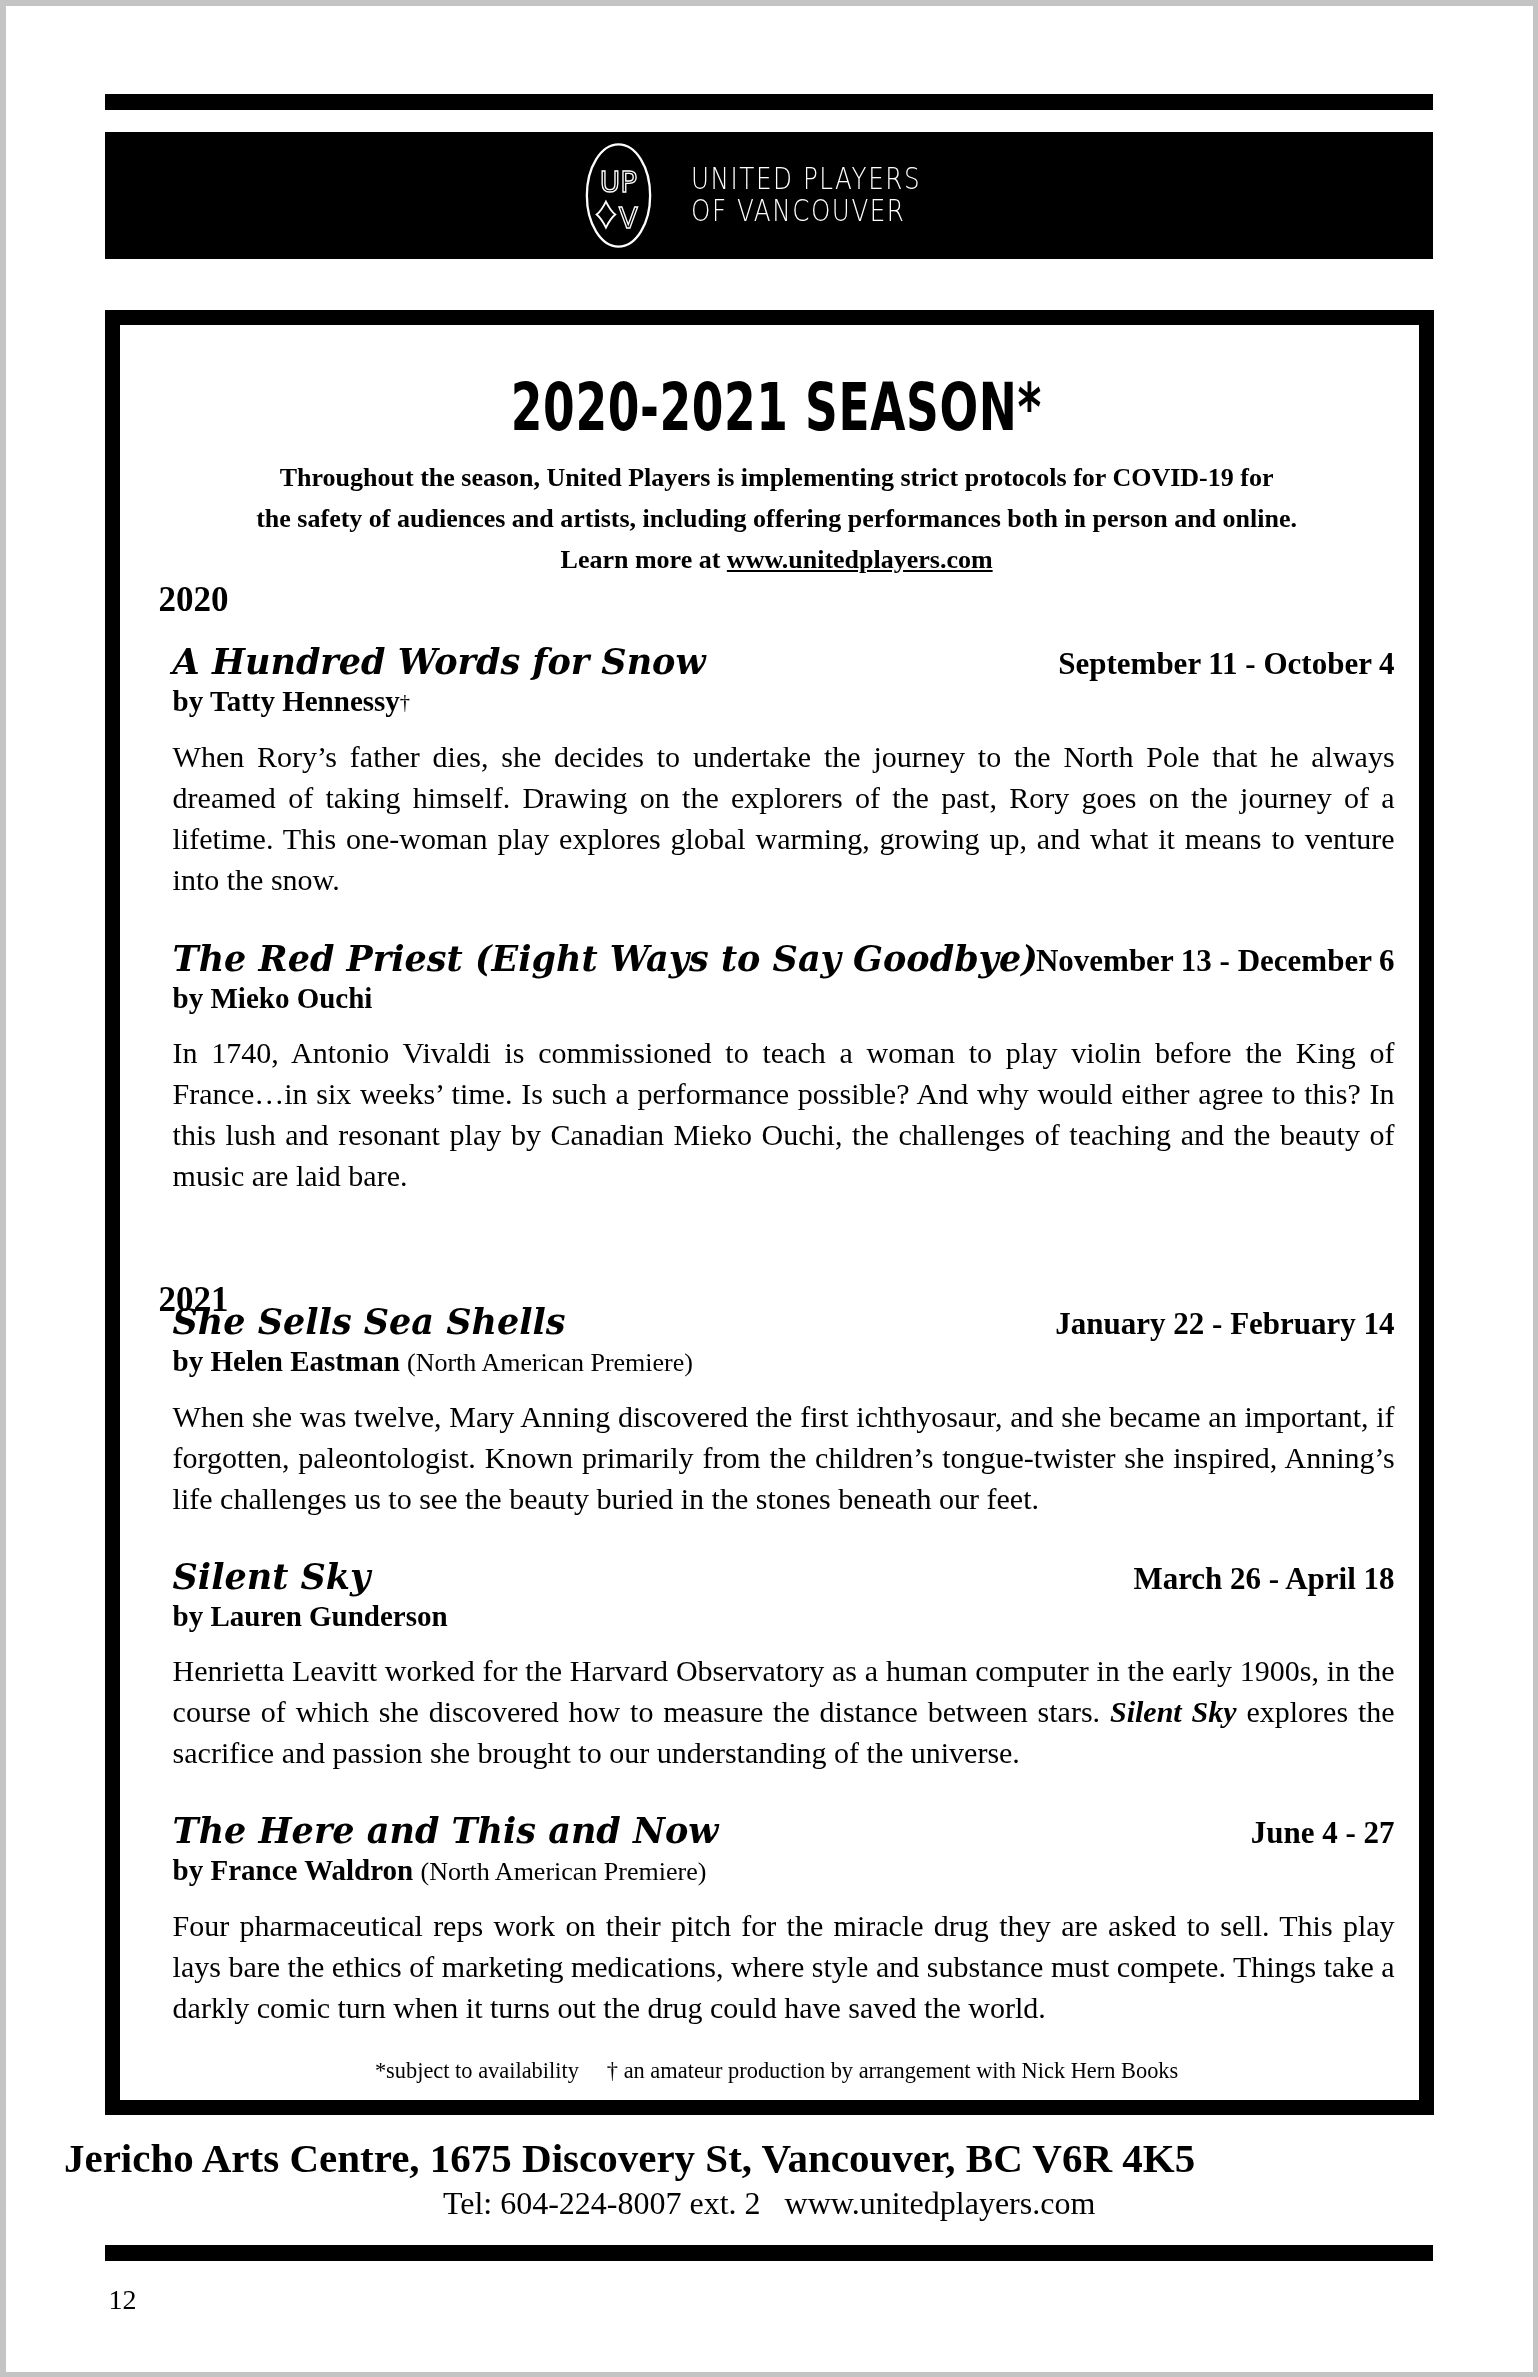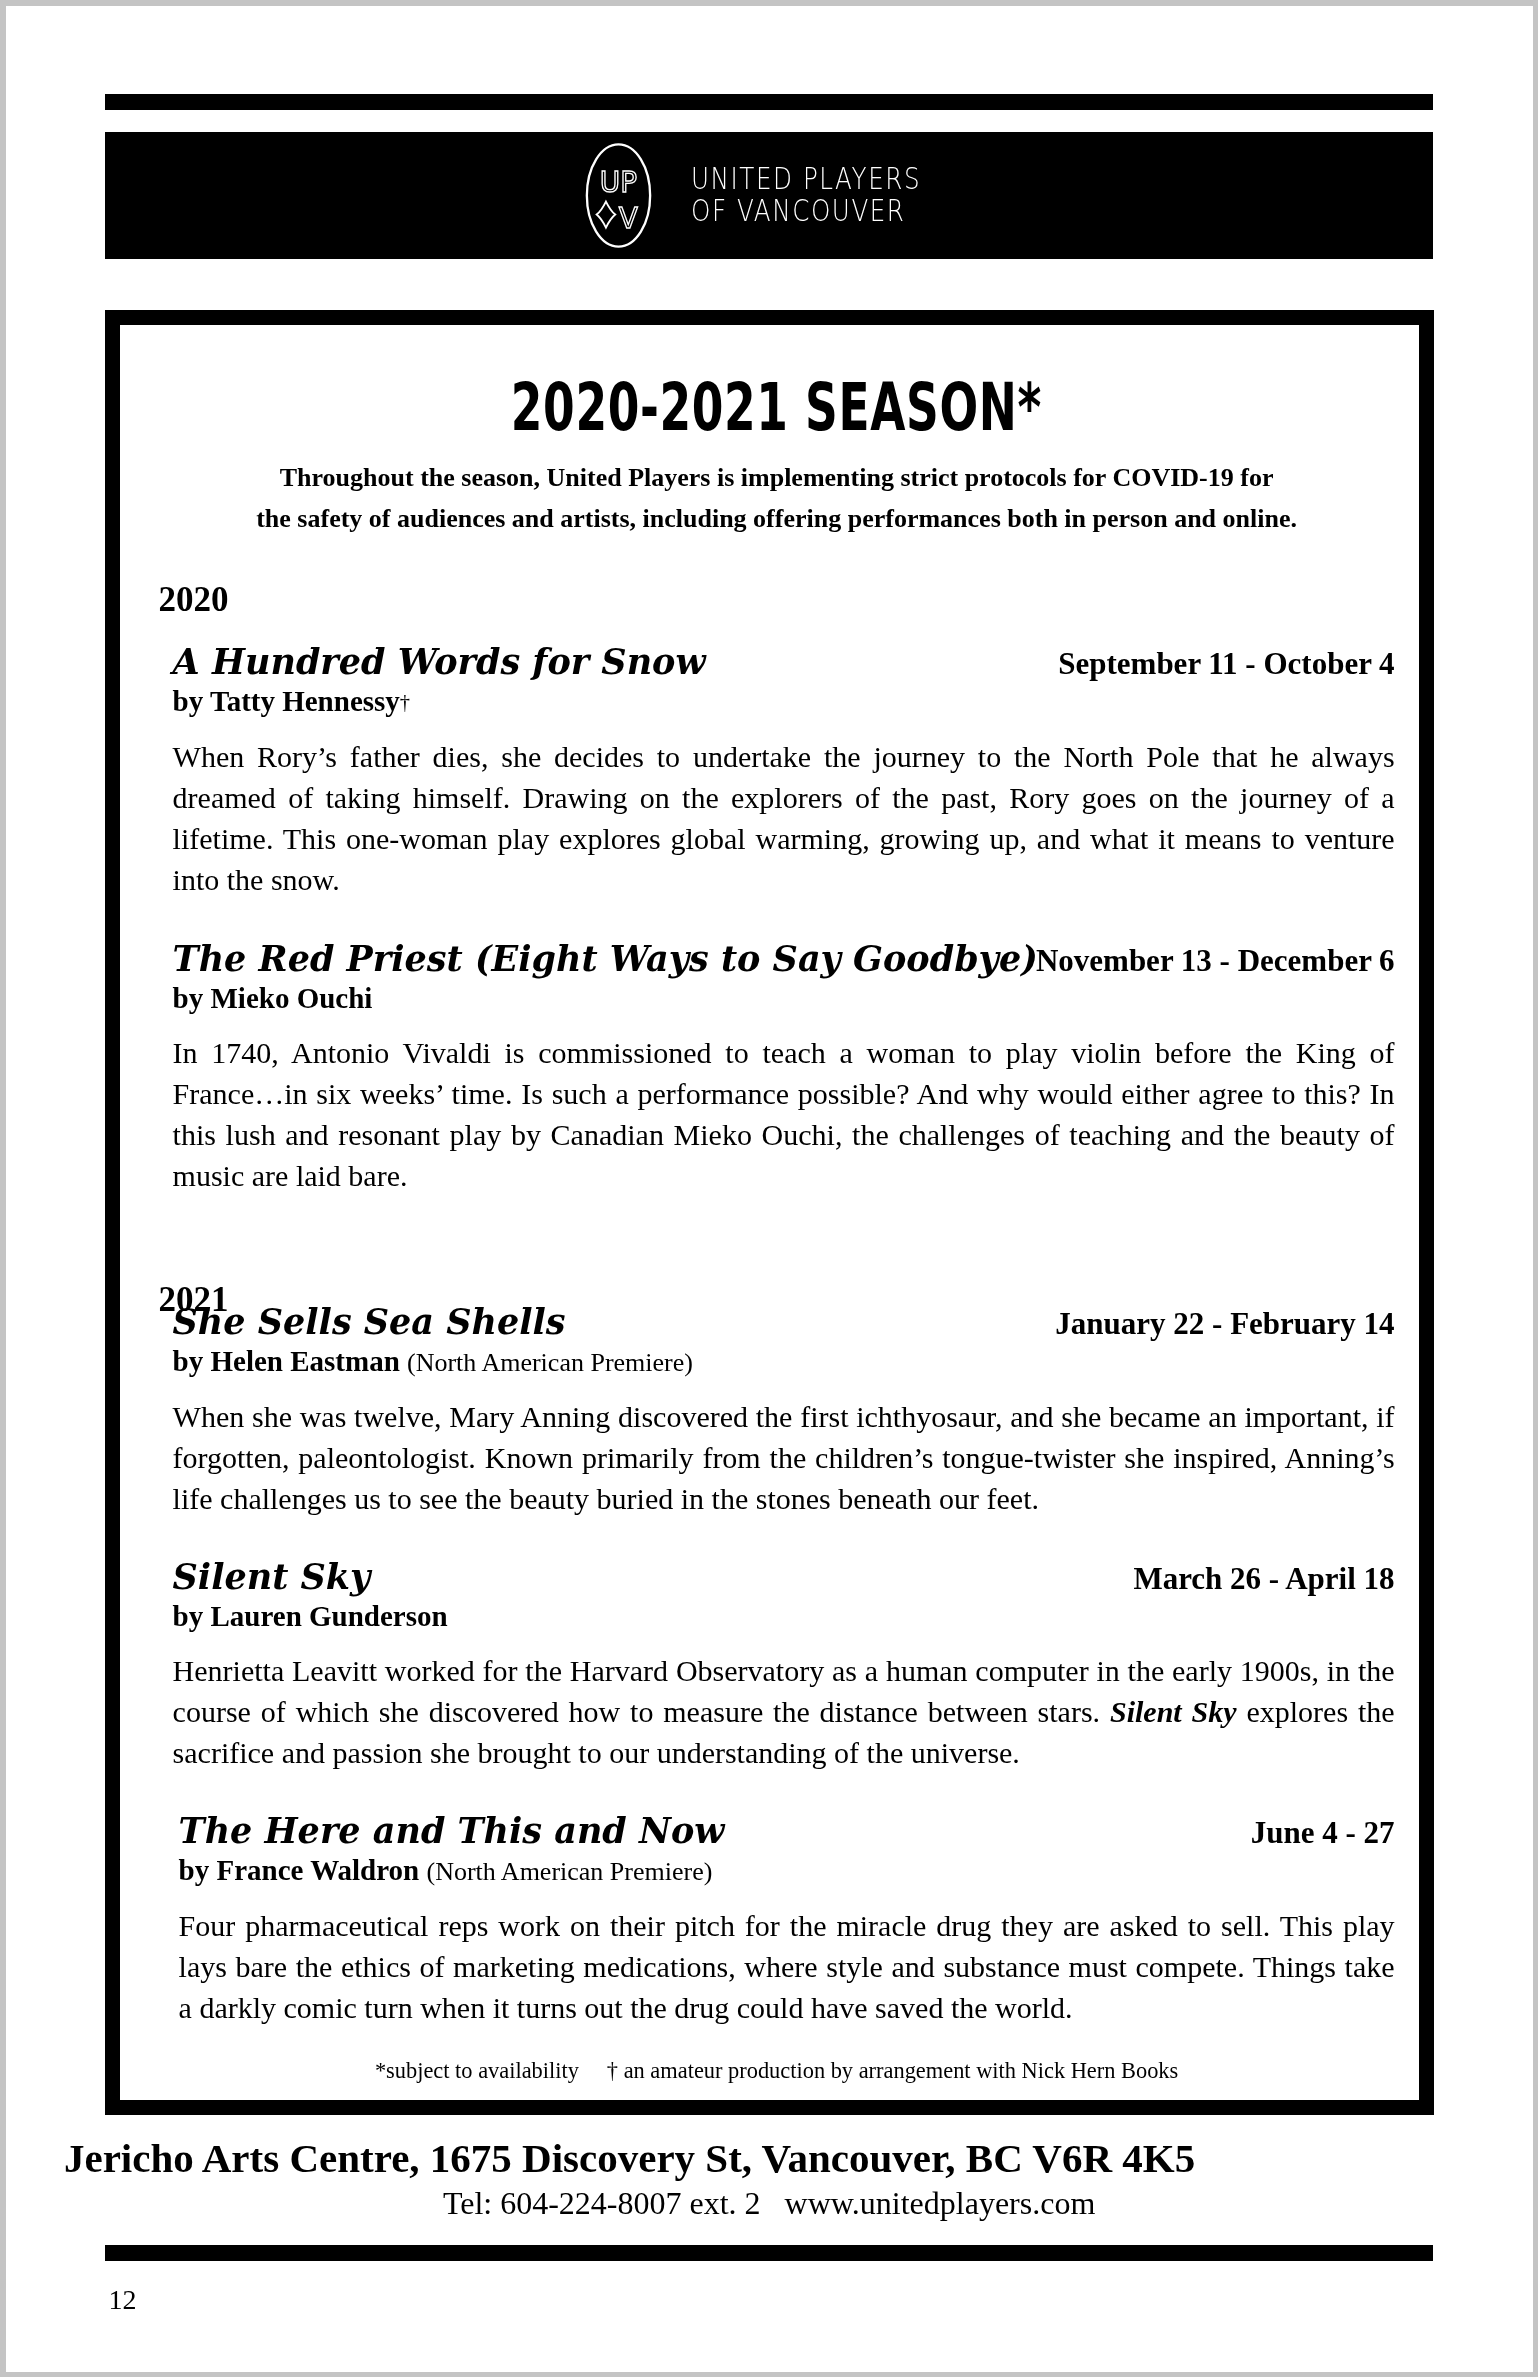--- a/index.html
+++ b/index.html
@@ -109,20 +109,21 @@
     </div>
   </div>
 
   <div class="box">
     <div class="inner">
       <div class="season-title"><span>2020-2021 SEASON*</span></div>
 
       <div class="intro">
         <div>Throughout the season, United Players is implementing strict protocols for COVID-19 for</div>
         <div>the safety of audiences and artists, including offering performances both in person and online.</div>
+        <div><span>Learn more at </span><a href="#">www.unitedplayers.com</a></div>
       </div>
 
       <div class="year" style="top:254px;">2020</div>
 
       <div class="play" style="top:315px;">
         <div class="play-head">
           <div class="play-title">A Hundred Words for Snow</div>
           <div class="play-dates">September 11 - October 4</div>
         </div>
         <div class="play-by"><b>by Tatty Hennessy</b><span class="dagger">†</span></div>
@@ -151,21 +152,21 @@
 
       <div class="play" style="top:1230px;">
         <div class="play-head">
           <div class="play-title">Silent Sky</div>
           <div class="play-dates">March 26 - April 18</div>
         </div>
         <div class="play-by"><b>by Lauren Gunderson</b></div>
         <div class="play-desc"><span>Henrietta Leavitt worked for the Harvard Observatory as a human computer in the early 1900s, in the course of which she discovered how to measure the distance between stars. </span><i>Silent Sky</i><span> explores the sacrifice and passion she brought to our understanding of the universe.</span></div>
       </div>
 
-      <div class="play" style="top:1484px;margin-left:6px;">
+      <div class="play" style="top:1484px;">
         <div class="play-head">
           <div class="play-title">The Here and This and Now</div>
           <div class="play-dates">June 4 - 27</div>
         </div>
         <div class="play-by"><b>by France Waldron</b> <span class="note">(North American Premiere)</span></div>
         <div class="play-desc">Four pharmaceutical reps work on their pitch for the miracle drug they are asked to sell. This play lays bare the ethics of marketing medications, where style and substance must compete. Things take a darkly comic turn when it turns out the drug could have saved the world.</div>
       </div>
 
       <div class="footnote">*subject to availability     † an amateur production by arrangement with Nick Hern Books</div>
     </div>

